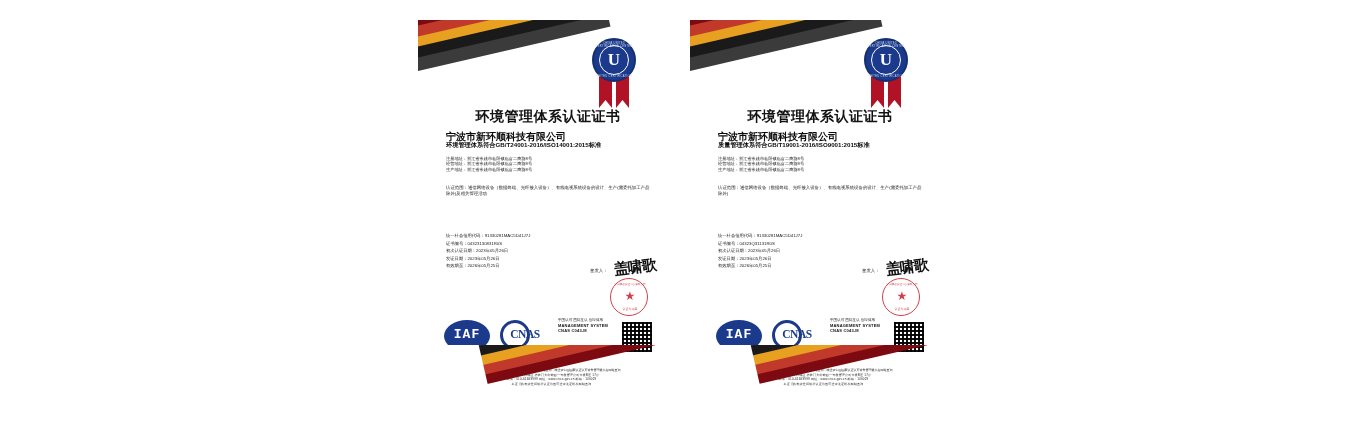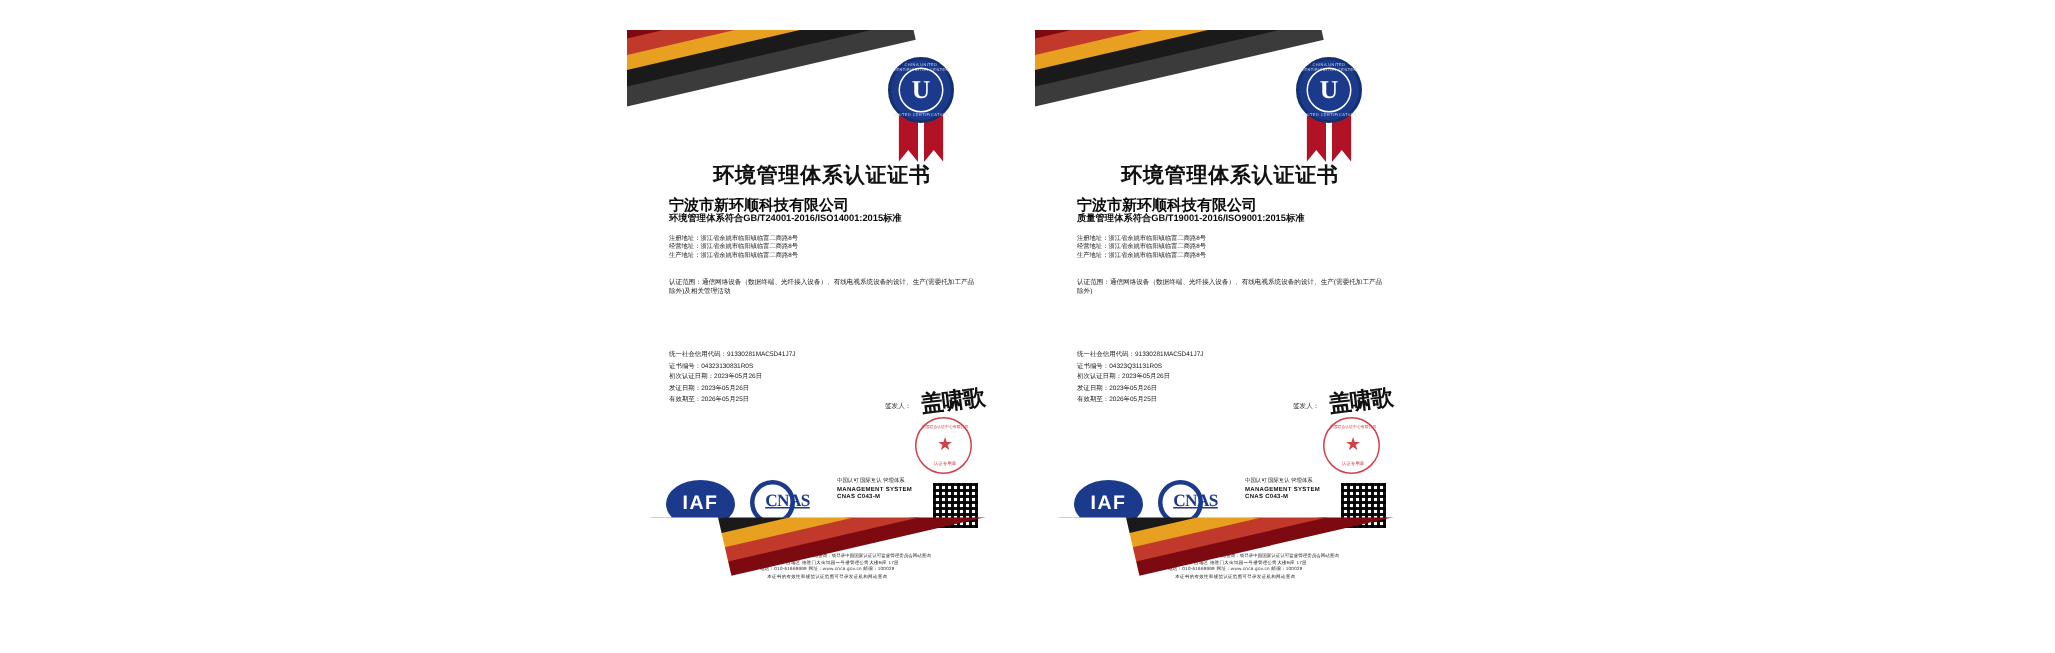--- a/index.html
+++ b/index.html
@@ -267,21 +267,21 @@
     left: 0; top: 2px;
     width: 46px; height: 32px;
     border-radius: 50%;
     background: #1b3a8c;
     color: #ffffff;
     text-align: center;
   }
   .iaf .iaf-text {
     font-size: 13px;
     font-weight: bold;
-    font-family: Liberation Sans, sans-serif;
+    font-family: Liberation Mono, monospace;
     line-height: 30px;
     letter-spacing: 1px;
   }
   .cnas {
     position: absolute;
     left: 52px; top: 2px;
     width: 58px; height: 32px;
   }
   .cnas .ring {
     position: absolute;
@@ -294,21 +294,20 @@
   .cnas .cnas-text {
     position: absolute;
     top: 8px; left: 0;
     width: 58px;
     text-align: center;
     font-size: 11.5px;
     font-weight: bold;
     font-family: "Liberation Serif", serif;
     color: #1b3a8c;
     letter-spacing: -0.4px;
-    text-decoration: underline;
   }
   .cnas-caption {
     position: absolute;
     left: 114px; top: 0px;
     width: 60px;
     font-size: 3.6px;
     line-height: 5px;
     color: #111111;
   }
   .cnas-caption .ms {

